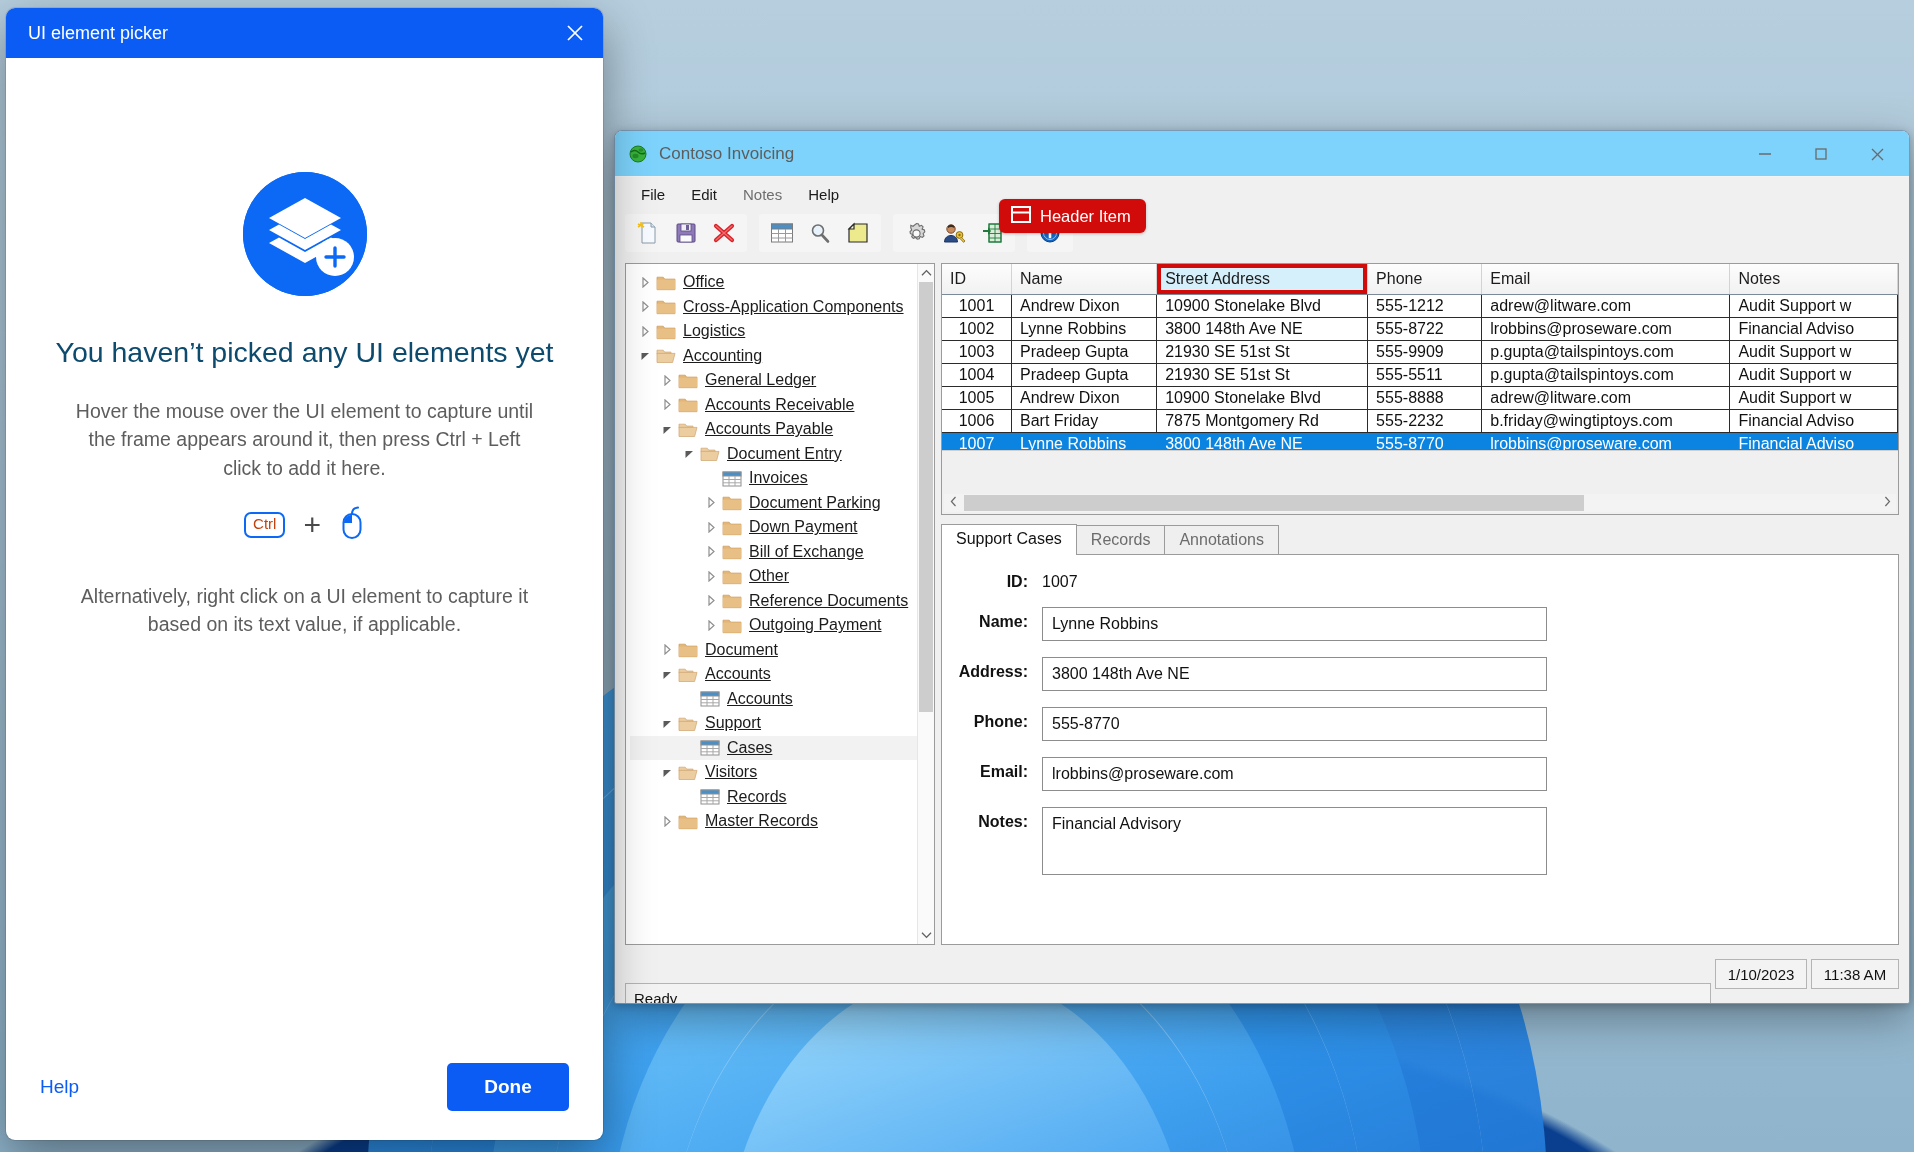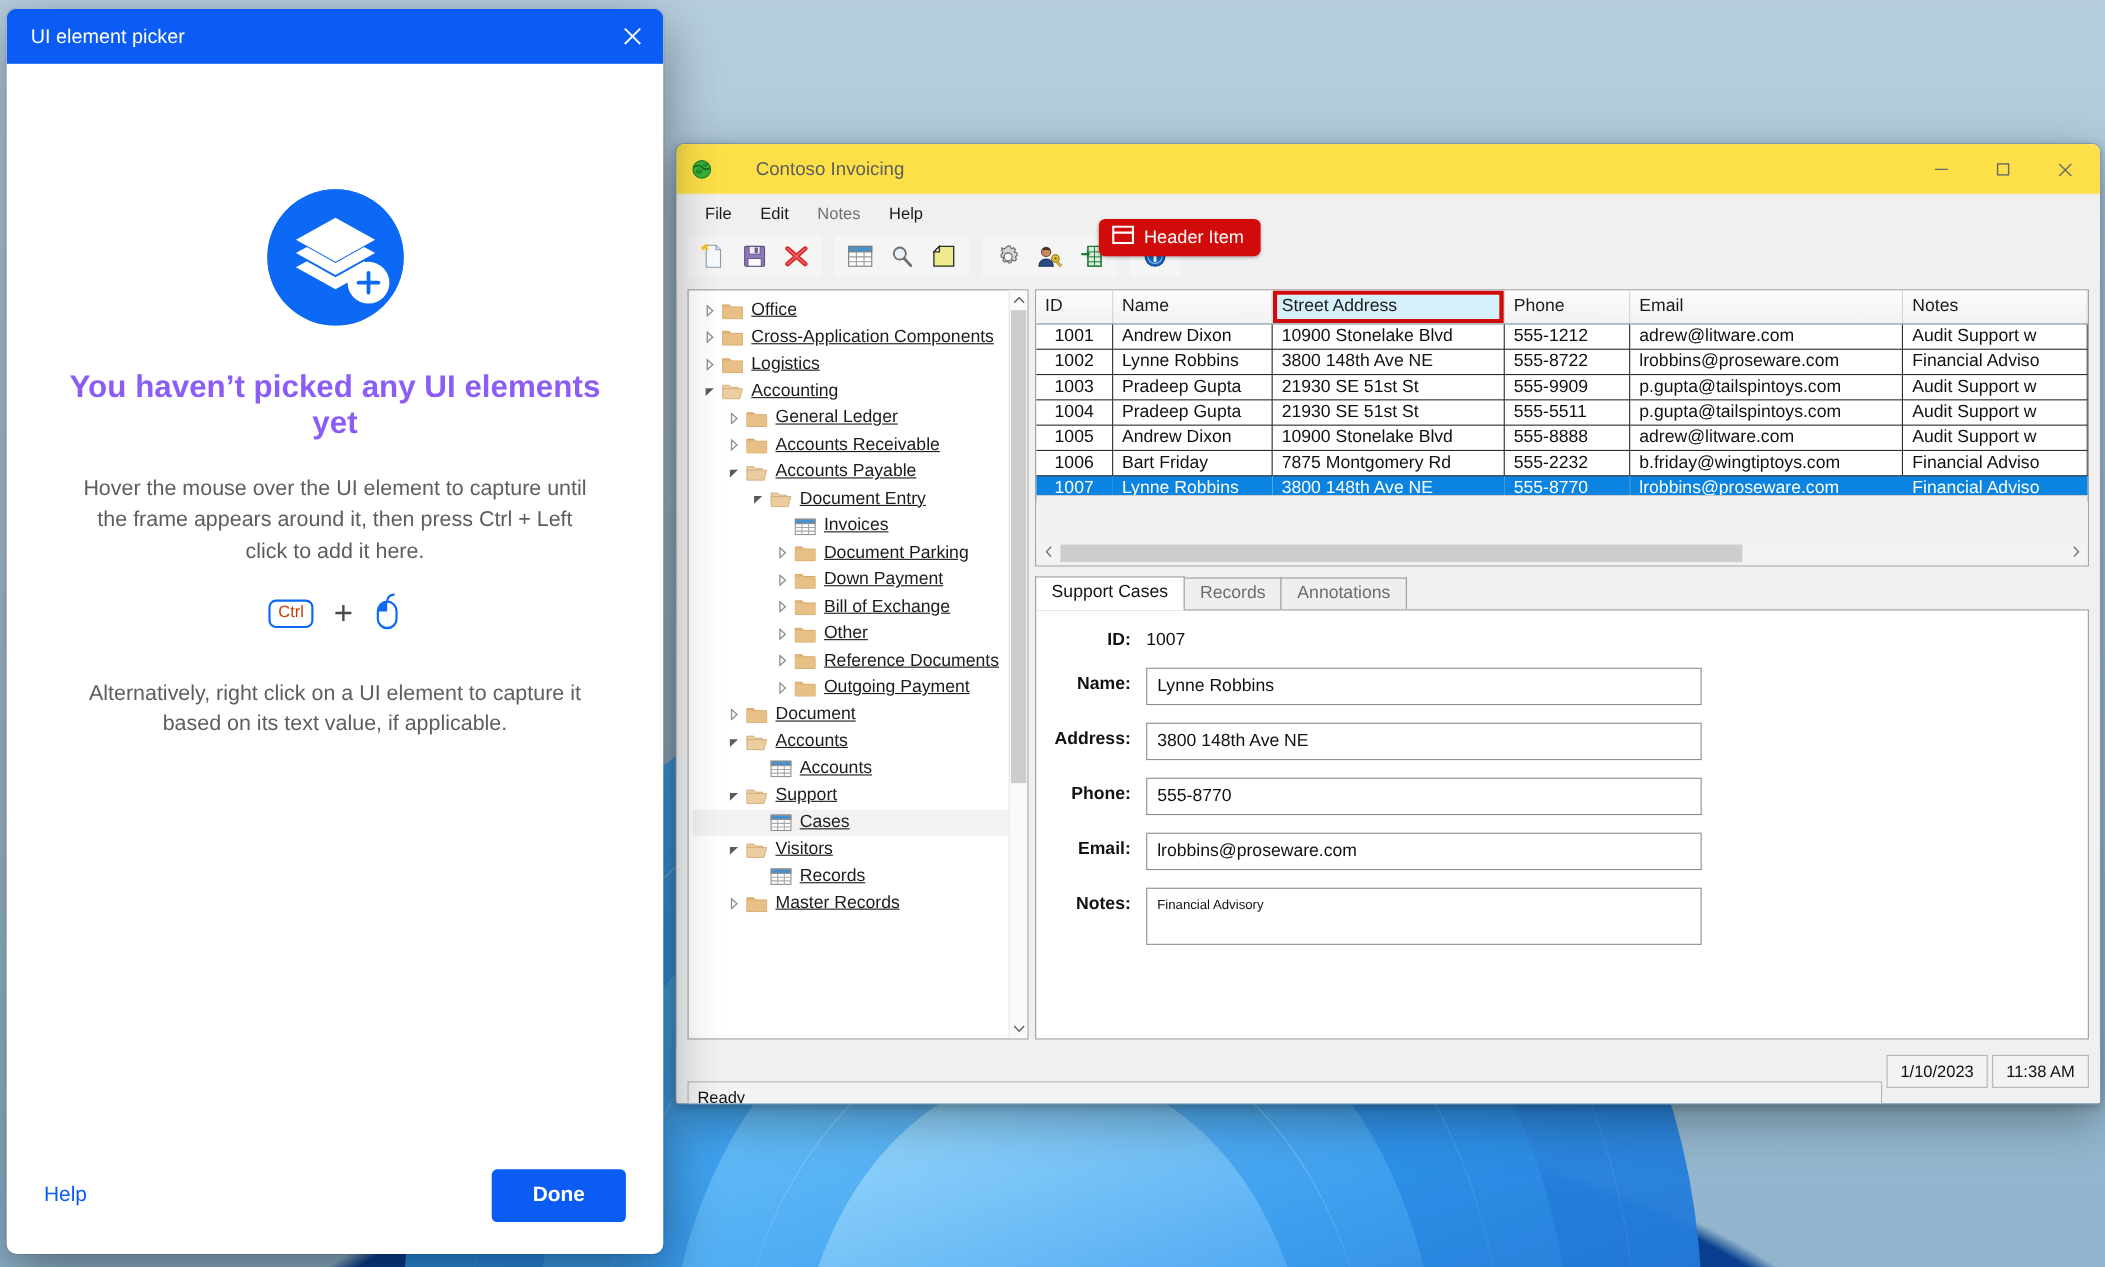--- a/index.html
+++ b/index.html
@@ -41,24 +41,23 @@
   #contoso {
     position: absolute; left: 614px; top: 130px; width: 1296px; height: 874px;
     background: #f0f0f0;
     border: 1px solid #7a99b4;
     border-radius: 8px 8px 3px 3px;
     box-shadow: 0 14px 44px rgba(0,0,0,.34), 0 2px 8px rgba(0,0,0,.22);
     font-family: "Liberation Sans", sans-serif;
     overflow: hidden;
   }
   #cTitlebar {
-    height: 46px; background: #fde047; position: relative;
+    height: 46px; background: #7dd3fc; position: relative;
     display: flex; align-items: center;
     border-bottom: 1px solid #f3f3f3;
-    gap: 28px;
   }
   #cAppIcon { margin-left: 14px; width: 18px; height: 18px; position: relative; }
   #cTitleText { margin-left: 12px; font-size: 17px; color: #5d5d5d; }
   .winbtn {
     width: 56px; height: 46px; display:flex; align-items:center; justify-content:center;
     color:#6a6a6a;
   }
   #cWinBtns { position:absolute; right:4px; top:0; display:flex; }
   #cMenubar { height: 34px; display:flex; align-items:center; padding-left: 14px; gap: 2px;
               background:#f0f0f0; }
@@ -139,22 +138,22 @@
   #tabpage { position:absolute; left:0; right:0; top:29px; bottom:0;
              background:#fff; border:1px solid #9b9b9b; padding: 12px 0 0 0; }
   .frow { display:flex; align-items:flex-start; margin-bottom: 16px; }
   .flabel { width: 100px; text-align:right; font-size:16px; font-weight:bold; color:#111;
             padding-top: 6px; padding-right: 14px; flex: none; }
   .fvalue-static { font-size:16px; color:#111; padding-top: 6px; }
   .finput {
     width: 505px; height: 34px; border:1px solid #8d8d8d; background:#fff;
     font-size:16px; color:#111; padding: 0 9px; display:flex; align-items:center;
   }
-  .ftextarea { width:505px; height: 52px; border:1px solid #8d8d8d; background:#fff;
-               font-size:12px; color:#111; padding: 7px 9px; }
+  .ftextarea { width:505px; height: 68px; border:1px solid #8d8d8d; background:#fff;
+               font-size:16px; color:#111; padding: 7px 9px; }
 
   
   #cStatus { position:absolute; left:0; right:0; bottom:0; height:50px; background:#f0f0f0;
              display:flex; align-items:center; padding: 0 10px 8px 10px; gap: 4px; }
   .sbCell { height:30px; border:1px solid #b4b4b4; background:#f3f3f3; font-size:15px;
             color:#111; display:flex; align-items:center; padding: 0 8px; }
   #sbReady { flex: 1; margin-top: 48px; }
   #sbDate { width: 92px; justify-content:center; }
   #sbTime { width: 88px; justify-content:center; }
 
@@ -169,21 +168,21 @@
                 justify-content:space-between; padding: 0 0 0 22px; flex:none; }
   #pkTitle { color:#fff; font-size:18px; }
   #pkClose { width:56px; height:50px; display:flex; align-items:center; justify-content:center;
              color:#fff; font-size:22px; }
   #pkContent { flex:1; display:flex; flex-direction:column; align-items:center;
                padding: 114px 46px 0 46px; }
   #pkHero {
     width:124px; height:124px; border-radius:50%; background:#0b69f5;
     position:relative; flex:none;
   }
-  #pkHeading { font-size:28.5px; font-weight:bold; color:#8b5cf6; margin-top:40px;
+  #pkHeading { font-size:28.5px; font-weight:normal; color:#0c4a6e; margin-top:40px;
                text-align:center; }
   #pkBody { font-size:19.5px; color:#5d5d5d; text-align:center; line-height:1.45;
             margin-top:28px; max-width: 470px; }
   #pkShortcut { display:flex; align-items:center; gap:18px; margin-top:24px; }
   #ctrlKey { border:2px solid #0b69f5; border-radius:7px; color:#c2410c; font-size:15px;
              padding: 1px 7px 2px 7px; line-height:1.25; }
   #plusGlyph { color:#4a4a4a; font-size:30px; line-height:1; font-weight:300; }
   #pkBody2 { font-size:19.5px; color:#5d5d5d; text-align:center; line-height:1.45;
              margin-top:38px; max-width:470px; }
   #pkFooter { height:92px; flex:none; display:flex; align-items:center;

